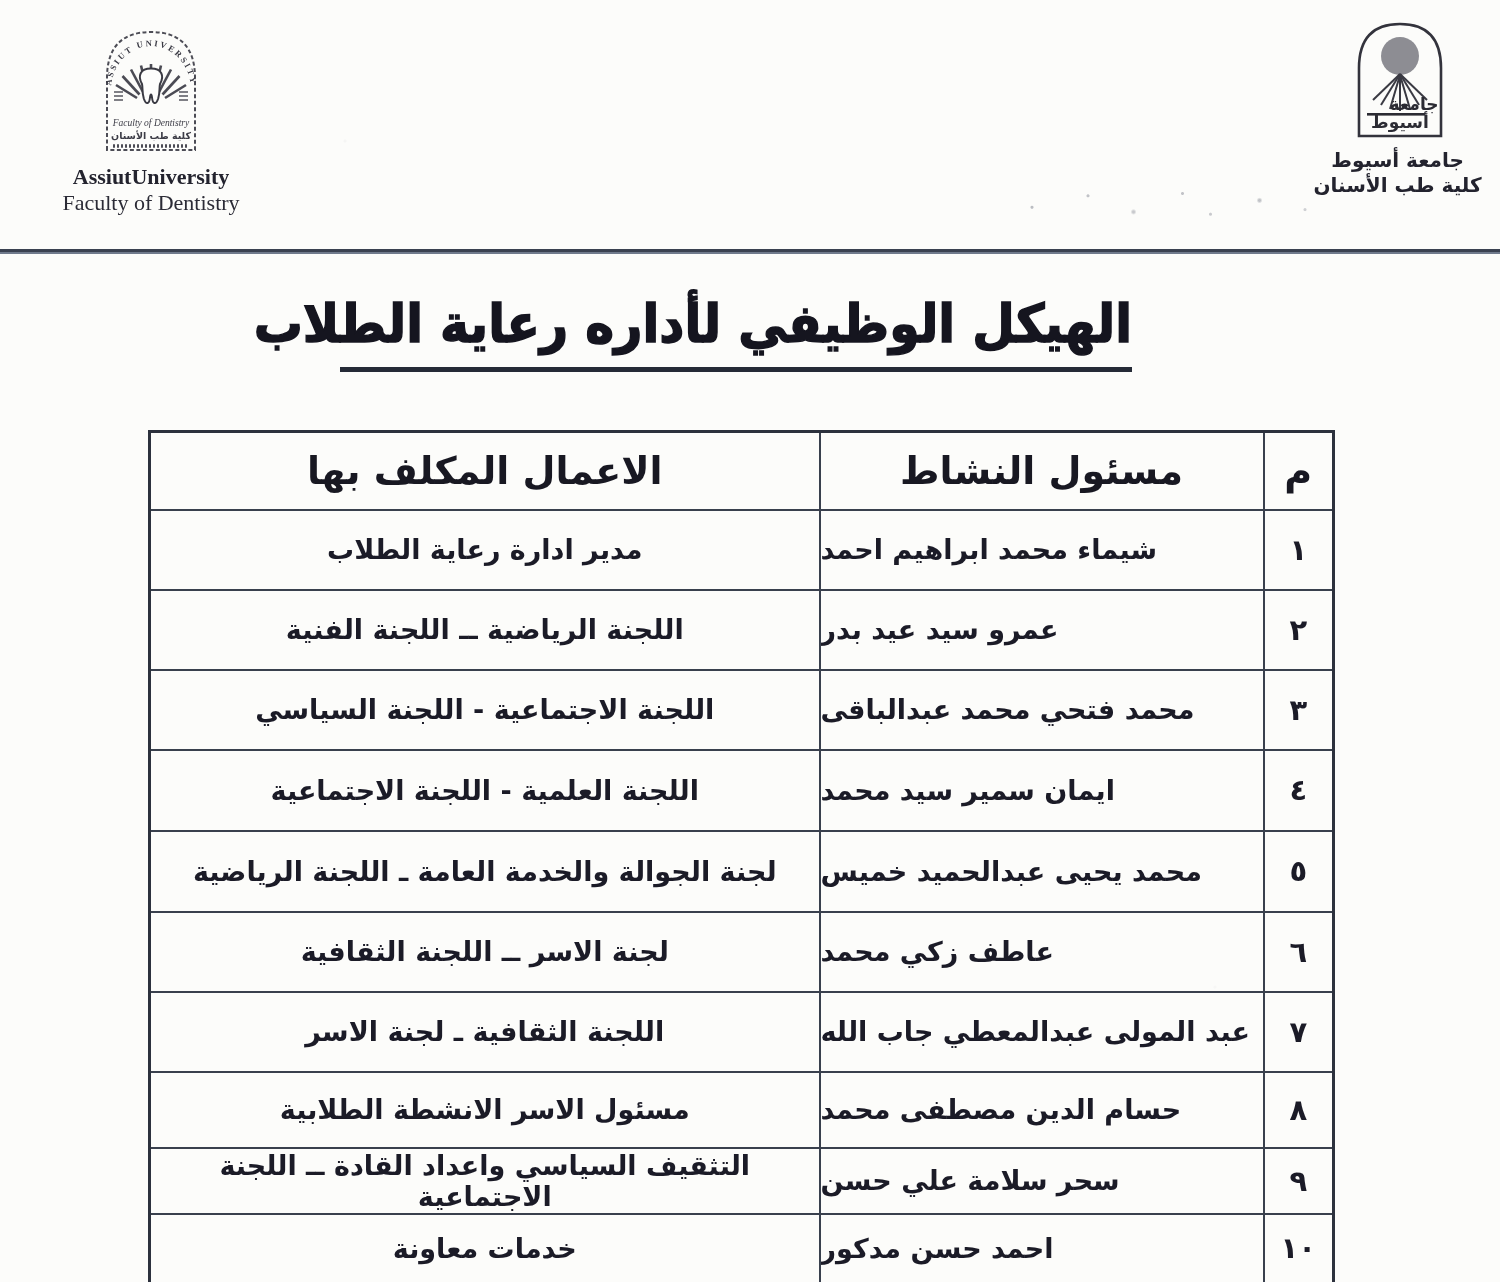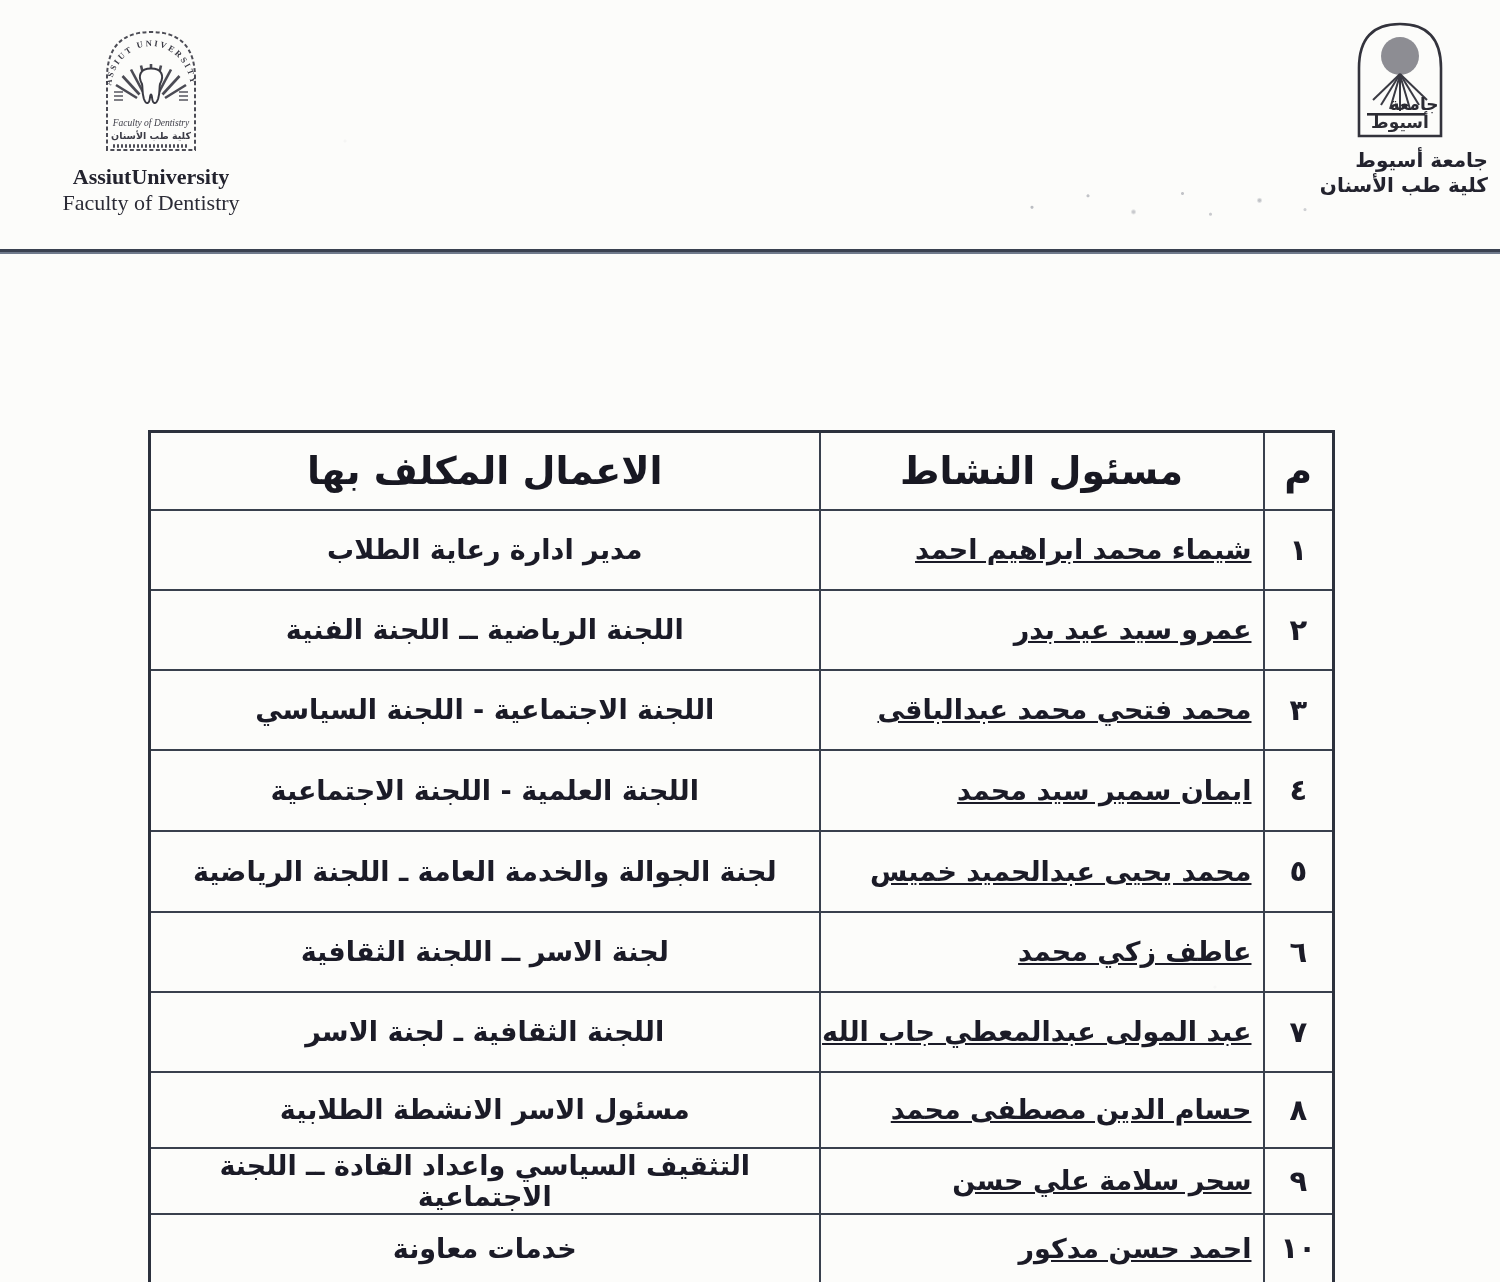--- a/index.html
+++ b/index.html
@@ -24,21 +24,21 @@
     position:absolute; left:5px; top:26px; width:292px; text-align:center;
   }
   .hdr-left .logo { display:block; margin:0 auto 10px auto; }
   .en1 { font-family:"Liberation Serif", serif; font-weight:bold; font-size:22px; color:#23232e; line-height:26px;}
   .en2 { font-family:"Liberation Serif", serif; font-size:22px; color:#2b2b36; line-height:26px;}
   .en3 { font-family:"Liberation Serif", serif; font-weight:bold; font-size:23px; color:#20202b; line-height:27px;}
   .hdr-right {
     position:absolute; right:8px; top:16px; width:185px; text-align:center;
   }
   .hdr-right .logo { display:block; margin:0 auto 8px auto; }
-  .ar-lines { text-align:right; padding-right:4px; direction:rtl; }
+  .ar-lines { text-align:center; padding-right:4px; direction:rtl; }
   .ar1,.ar2,.ar3 { font-weight:bold; font-size:20px; line-height:25px; color:#23232e; }
   .hdr-rule {
     position:absolute; left:0; top:249px; width:1500px; height:2px;
     border-top:3px solid #3a4150;
     border-bottom:2px solid #707a8c;
   }
   .smudge {
     position:absolute; left:990px; top:182px; width:350px; height:46px;
     background:
       radial-gradient(circle at 12% 55%, rgba(90,95,110,.5) 1px, transparent 2px),
@@ -68,21 +68,21 @@
     border:3px solid #2c313d;
   }
   table.main th, table.main td {
     border:2px solid #39404d;
     overflow:hidden;
   }
   thead tr { height:78px; }
   th { font-weight:bold; font-size:38px; color:#181822; text-align:center; }
   td { font-weight:bold; font-size:27px; color:#1b1b27; }
   td.num { text-align:center; font-size:29px; }
-  td.officer { text-align:right; padding-right:11px;text-decoration:underline; }
+  td.officer { text-align:left; padding-right:11px; }
   td.tasks { text-align:center; }
   tbody tr:nth-child(1){height:80px} tbody tr:nth-child(2){height:80px}
   tbody tr:nth-child(3){height:80px} tbody tr:nth-child(4){height:81px}
   tbody tr:nth-child(5){height:81px} tbody tr:nth-child(6){height:80px}
   tbody tr:nth-child(7){height:80px} tbody tr:nth-child(8){height:76px}
   tbody tr:nth-child(9){height:66px} tbody tr:nth-child(10){height:70px}
   
   tbody tr:nth-child(3) td { border-top-color:#3f5a68; }
   tbody tr:nth-child(5) td { border-top-color:#4a5663; }
   tbody tr:nth-child(7) td { border-top-color:#3f5a68; }
@@ -142,20 +142,24 @@
     </svg>
     <div class="ar-lines">
       <div class="ar1">جامعة أسيوط</div>
       <div class="ar2">كلية طب الأسنان</div>
     </div>
   </div>
 
   <div class="smudge"></div>
   <div class="hdr-rule"></div>
 
+  <div class="title-wrap">
+    <div class="doc-title">الهيكل الوظيفي لأداره رعاية الطلاب</div>
+    <div class="title-underline"></div>
+  </div>
 
   <table class="main" dir="rtl">
     <colgroup>
         <col style="width:70px">
         <col style="width:444px">
         <col style="width:670px">
       </colgroup>
     <thead>
       <tr>
         <th>م</th>

